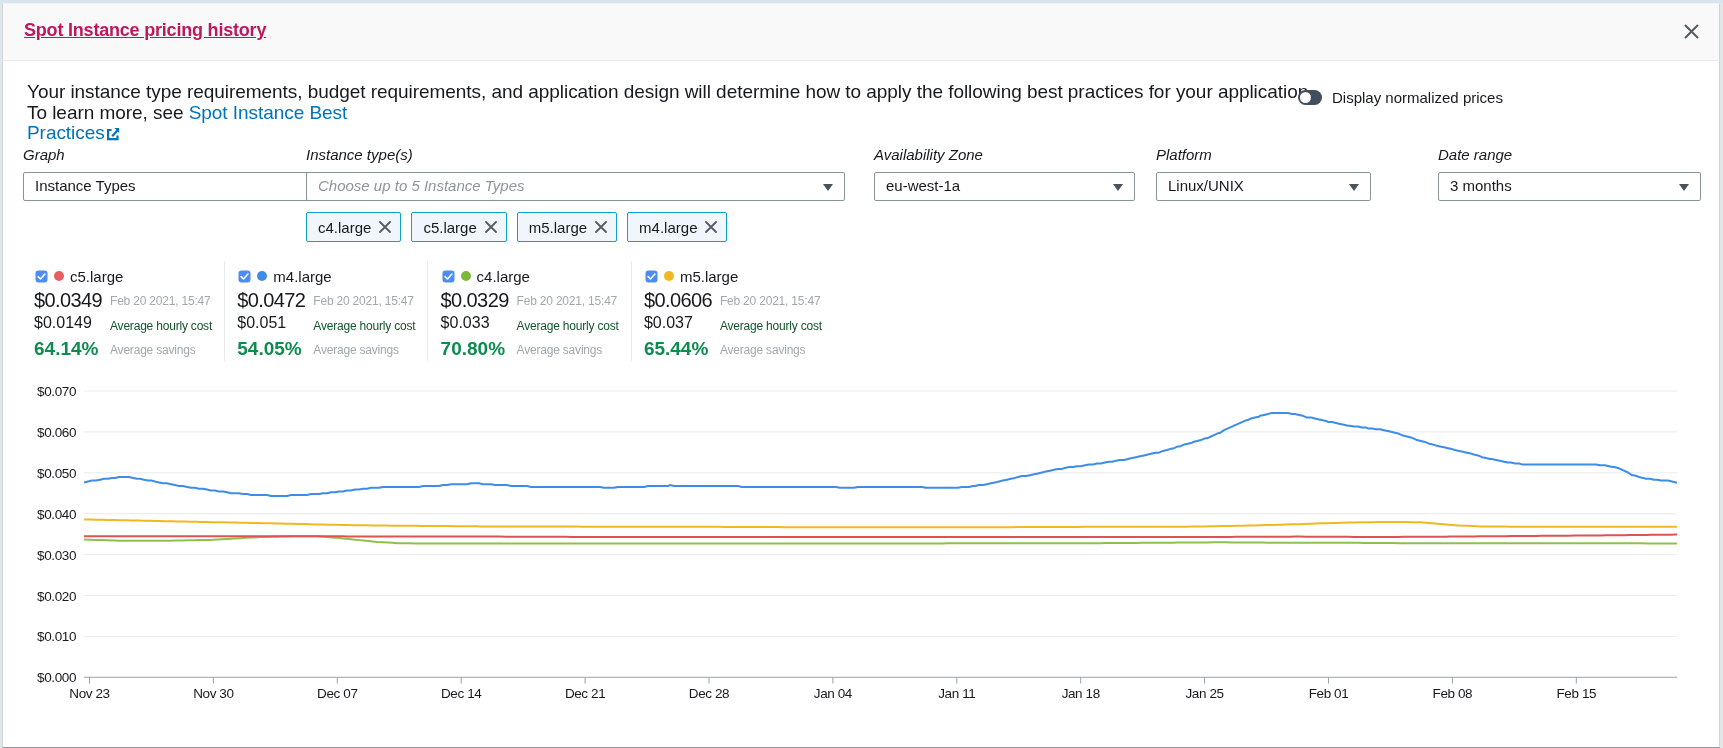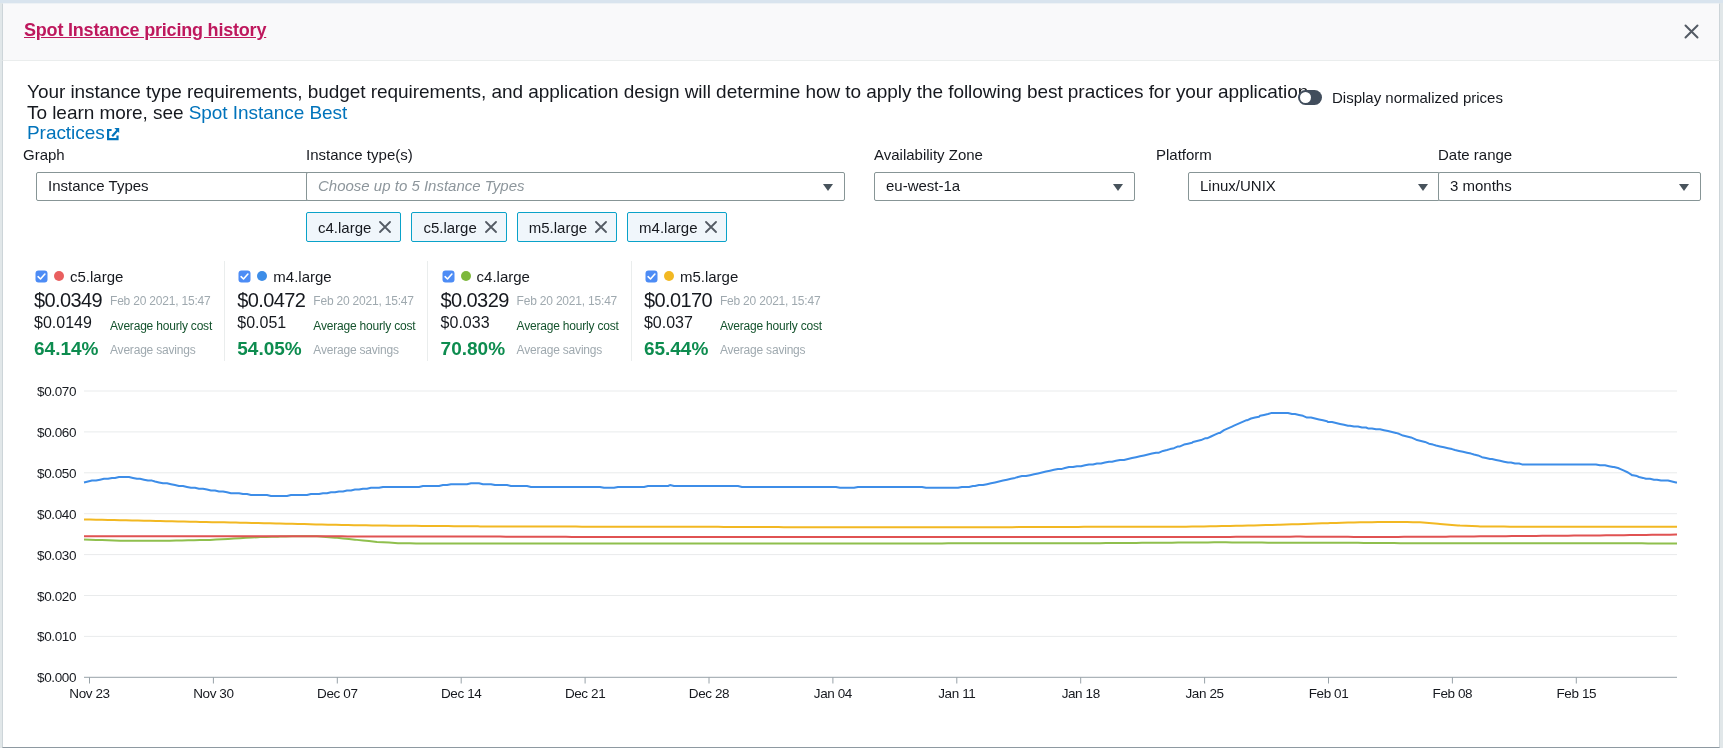--- a/index.html
+++ b/index.html
@@ -9,21 +9,21 @@
 #topstrip { position:absolute; left:0; top:0; width:1723px; height:3px; background:#d9e4ee; }
 .abs { position:absolute; }
 #title { left:24px; top:20px; font-size:18px; font-weight:700; color:#be185d; letter-spacing:-0.2px;text-decoration:underline; }
 #closex { left:1684px; top:24px; }
 #para { left:27px; top:82px; width:1290px; font-size:19px; letter-spacing:-0.05px; line-height:20.5px; color:#16191f; }
 #para a { color:#0073bb; text-decoration:none; }
 .elink { display:inline-block; vertical-align:-2px; margin-left:1px; }
 #toggle { left:1298px; top:90px; width:24px; height:15px; background:#414d5c; border-radius:8px; }
 #toggle i { position:absolute; left:2px; top:2px; width:11px; height:11px; background:#fff; border-radius:50%; }
 #toglab { left:1332px; top:89px; font-size:15px; color:#16191f; }
-.flab { top:146px; font-size:15px; color:#16191f; }
+.flab { top:146px; font-size:15px; color:#16191f;font-style:italic; }
 .sel { position:absolute; top:172px; height:29px; background:#fff; border:1px solid #879596; border-radius:2px; font-size:15px; color:#16191f; }
 .sel .val { position:absolute; left:11px; top:4px; }
 .sel .ph { position:absolute; left:11px; top:4px; font-style:italic; color:#8d969c; }
 .caret { position:absolute; right:11px; top:11px; width:0; height:0; border-left:5.5px solid transparent; border-right:5.5px solid transparent; border-top:7px solid #48535c; }
 #tokens { left:306px; top:212px; display:flex; gap:10px; }
 .token { display:inline-flex; align-items:center; height:30px; padding:0 9px 0 11px; background:#f0f6fb; border:1.5px solid #0aa2c9; border-radius:2px; font-size:15px; color:#16191f; }
 .token svg { margin-left:8px; }
 .vsep { position:absolute; top:261px; height:100px; width:1px; background:#eaeded; }
 .lg-name { position:absolute; top:265.5px; height:21px; display:flex; align-items:center; }
 .lg-name .dot { width:10px; height:10px; border-radius:50%; margin-left:6px; }
@@ -53,33 +53,33 @@
 <div class="abs" id="toggle">
     <i></i>
   </div>
 <div class="abs" id="toglab">Display normalized prices</div>
 
 <div class="abs flab" style="left:23px">Graph</div>
 <div class="abs flab" style="left:306px">Instance type(s)</div>
 <div class="abs flab" style="left:874px">Availability Zone</div>
 <div class="abs flab" style="left:1156px">Platform</div>
 <div class="abs flab" style="left:1438px">Date range</div>
-<div class="sel" style="left:36px;width:312px">
+<div class="sel" style="left:23px;width:312px">
     <span class="val">Instance Types</span>
     <span class="caret"></span>
   </div>
 <div class="sel" style="left:306px;width:539px">
     <span class="ph">Choose up to 5 Instance Types</span>
     <span class="caret"></span>
   </div>
 <div class="sel" style="left:874px;width:261px">
     <span class="val">eu-west-1a</span>
     <span class="caret"></span>
   </div>
-<div class="sel" style="left:1188px;width:252px">
+<div class="sel" style="left:1156px;width:215px">
     <span class="val">Linux/UNIX</span>
     <span class="caret"></span>
   </div>
 <div class="sel" style="left:1438px;width:263px">
     <span class="val">3 months</span>
     <span class="caret"></span>
   </div>
 <div class="abs" id="tokens">
     <span class="token">c4.large<svg width="12" height="12" viewBox="0 0 12 12">
         <path d="M1 1 L11 11 M11 1 L1 11" stroke="#545b64" stroke-width="1.8" stroke-linecap="round"></path>
@@ -141,21 +141,21 @@
 <div class="lg-lab2" style="left:516.6px">Average savings</div>
 <div class="vsep" style="left:630.7px"></div>
 <div class="lg-name" style="left:644.9px">
   <svg width="13" height="13" viewBox="0 0 13 13">
       <rect x="0.5" y="0.5" width="12" height="12" rx="3" fill="#4d8cf5"></rect>
       <path d="M3.1 6.7 L5.5 9 L9.9 4" fill="none" stroke="#fff" stroke-width="1.6" stroke-linecap="round" stroke-linejoin="round"></path>
     </svg>
   <span class="dot" style="background:#f2b822"></span>
   <span class="lg-title">m5.large</span>
 </div>
-<div class="lg-big" style="left:643.9px">$0.0170</div>
+<div class="lg-big" style="left:643.9px">$0.0606</div>
 <div class="lg-date" style="left:719.9px">Feb 20 2021, 15:47</div>
 <div class="lg-mid" style="left:643.9px">$0.037</div>
 <div class="lg-lab1" style="left:719.9px">Average hourly cost</div>
 <div class="lg-pct" style="left:643.9px">65.44%</div>
 <div class="lg-lab2" style="left:719.9px">Average savings</div>
 <svg id="chart" width="1723" height="748" viewBox="0 0 1723 748">
 <line x1="84" y1="391.0" x2="1677" y2="391.0" stroke="#e9ebec" stroke-width="1"></line>
     <text x="76" y="396.0" text-anchor="end" class="ax">$0.070</text>
     <line x1="84" y1="431.9" x2="1677" y2="431.9" stroke="#e9ebec" stroke-width="1"></line>
     <text x="76" y="436.9" text-anchor="end" class="ax">$0.060</text>

